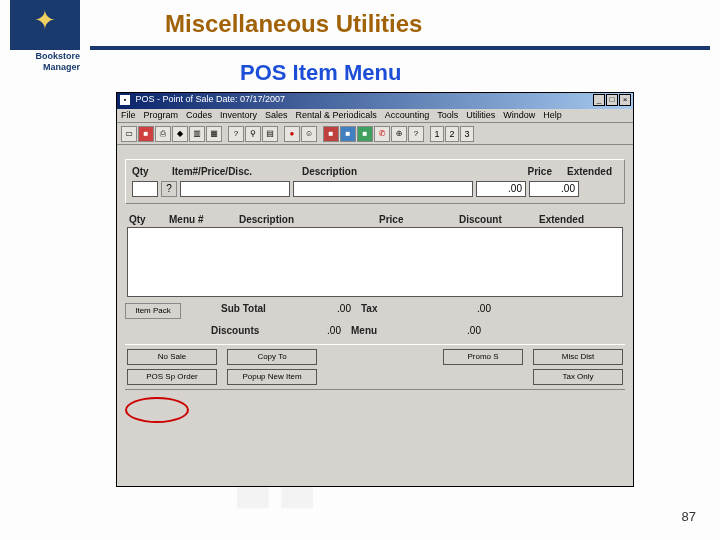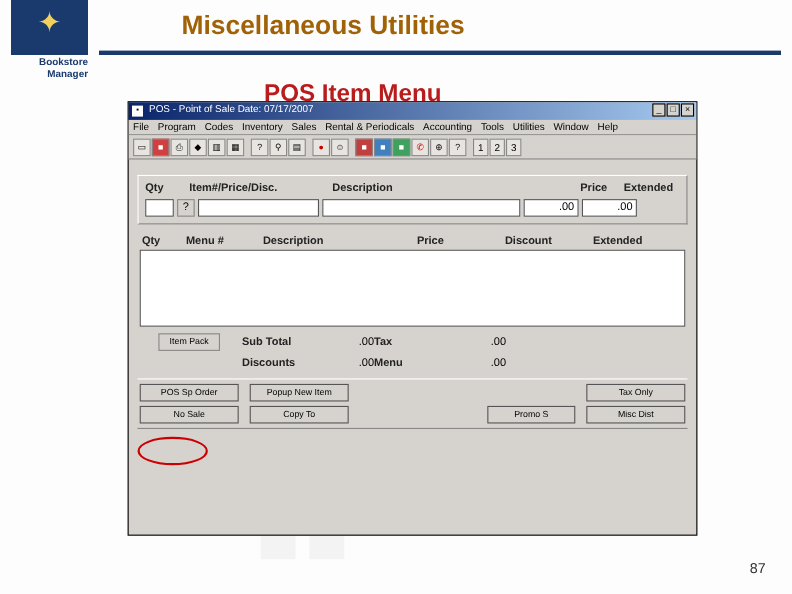--- a/index.html
+++ b/index.html
@@ -9,21 +9,21 @@
   .watermark svg { width: 100%; height: 100%; }
   
   .header-section { position: relative; z-index: 1; }
   .logo { position: absolute; left: 10px; top: 0; width: 70px; height: 70px; }
   .logo-box { width: 70px; height: 50px; background: #1a3a6e; position: relative; }
   .logo-figure { color: #f0d060; font-size: 26px; text-align: center; line-height: 40px; }
   .logo-text { font-size: 9px; font-weight: bold; color: #1a3a6e; text-align: right; margin-top: 2px; line-height: 1; }
   
   .title-main { position: absolute; left: 165px; top: 10px; font-size: 24px; font-weight: bold; color: #a16207; }
   .blue-rule { position: absolute; left: 90px; top: 46px; width: 620px; height: 4px; background: #1a3a6e; }
-  .title-sub { position: absolute; left: 240px; top: 72px; font-size: 22px; font-weight: bold; color: #b91c1c; }
+  .title-sub { position: absolute; left: 240px; top: 60px; font-size: 22px; font-weight: bold; color: #1d4ed8; }
   
   .app-window { position: absolute; left: 116px; top: 92px; width: 518px; height: 395px; background: #d6d3ce; border: 1px solid #000; z-index: 2; }
   .titlebar { height: 16px; background: linear-gradient(to right, #0a246a, #a6caf0); color: #fff; font-size: 9px; padding: 1px 3px; position: relative; }
   .titlebar-icon { display: inline-block; width: 10px; height: 10px; background: #fff; color: #000; font-size: 7px; text-align: center; line-height: 10px; margin-right: 3px; }
   .win-buttons { position: absolute; right: 2px; top: 1px; display: flex; gap: 1px; }
   .win-btn { width: 12px; height: 12px; background: #d6d3ce; border: 1px solid #000; font-size: 8px; line-height: 9px; text-align: center; color: #000; }
   
   .menubar { height: 14px; background: #d6d3ce; font-size: 9px; padding: 1px 4px; display: flex; gap: 8px; border-bottom: 1px solid #888; }
   .toolbar { height: 22px; background: #d6d3ce; border-bottom: 1px solid #888; display: flex; align-items: center; padding: 2px 4px; gap: 1px; }
   .tb-btn { width: 16px; height: 16px; border: 1px solid #888; background: #e8e5e0; font-size: 8px; display: flex; align-items: center; justify-content: center; }
@@ -47,21 +47,21 @@
   
   .grid-headers { display: flex; font-size: 10px; font-weight: bold; color: #222; margin: 10px 4px 2px; }
   .gh-qty { width: 40px; }
   .gh-item { width: 70px; }
   .gh-desc { width: 140px; }
   .gh-price { width: 80px; }
   .gh-disc { width: 80px; }
   .gh-ext { width: 70px; }
   .grid-area { height: 70px; background: #fff; border: 1px solid #555; margin: 0 2px; }
   
-  .totals-row { display: flex; align-items: center; margin-top: 6px; font-size: 10px; margin-left: 19px; }
+  .totals-row { display: flex; align-items: flex-start; gap: 10px; margin-top: 6px; font-size: 10px; }
   .totals-row .lbl { font-weight: bold; width: 70px; }
   .totals-row .val { width: 50px; text-align: right; }
   .item-pack-btn { width: 56px; height: 16px; border: 1px solid #888; background: #d6d3ce; font-size: 8px; text-align: center; line-height: 14px; }
   .red-circle { position: absolute; border: 2px solid #c00; border-radius: 50%; width: 64px; height: 26px; left: 8px; top: 252px; pointer-events: none; }
   
   .bottom-buttons { border-top: 1px solid #fff; border-bottom: 1px solid #888; margin-top: 8px; padding: 4px 2px 0; }
   .btn-row { display: flex; gap: 10px; margin-bottom: 4px; }
   .action-btn { height: 16px; border: 1px solid #555; background: #d6d3ce; font-size: 8px; text-align: center; line-height: 14px; flex: 0 0 auto; }
   .bw1 { width: 90px; }
   .bw2 { width: 90px; }
@@ -189,29 +189,29 @@
       <div style="width:76px"></div>
       <span class="lbl">Discounts</span>
       <span class="val">.00</span>
       <span class="lbl">Menu</span>
       <span class="val">.00</span>
     </div>
     <div class="red-circle"></div>
 
     <div class="bottom-buttons">
       <div class="btn-row">
-        <div class="action-btn bw1">POS Sp Order</div>
-        <div class="action-btn bw2">Popup New Item</div>
-        <div class="spacer"></div>
-        <div class="action-btn bw3">Tax Only</div>
-      </div>
-      <div class="btn-row">
         <div class="action-btn bw1">No Sale</div>
         <div class="action-btn bw2">Copy To</div>
         <div class="spacer"></div>
         <div class="action-btn" style="width:80px">Promo S</div>
         <div class="action-btn bw3">Misc Dist</div>
       </div>
+      <div class="btn-row">
+        <div class="action-btn bw1">POS Sp Order</div>
+        <div class="action-btn bw2">Popup New Item</div>
+        <div class="spacer"></div>
+        <div class="action-btn bw3">Tax Only</div>
+      </div>
     </div>
   </div>
 </div>
 
 <div class="page-number">87</div>
 
 </body></html>

